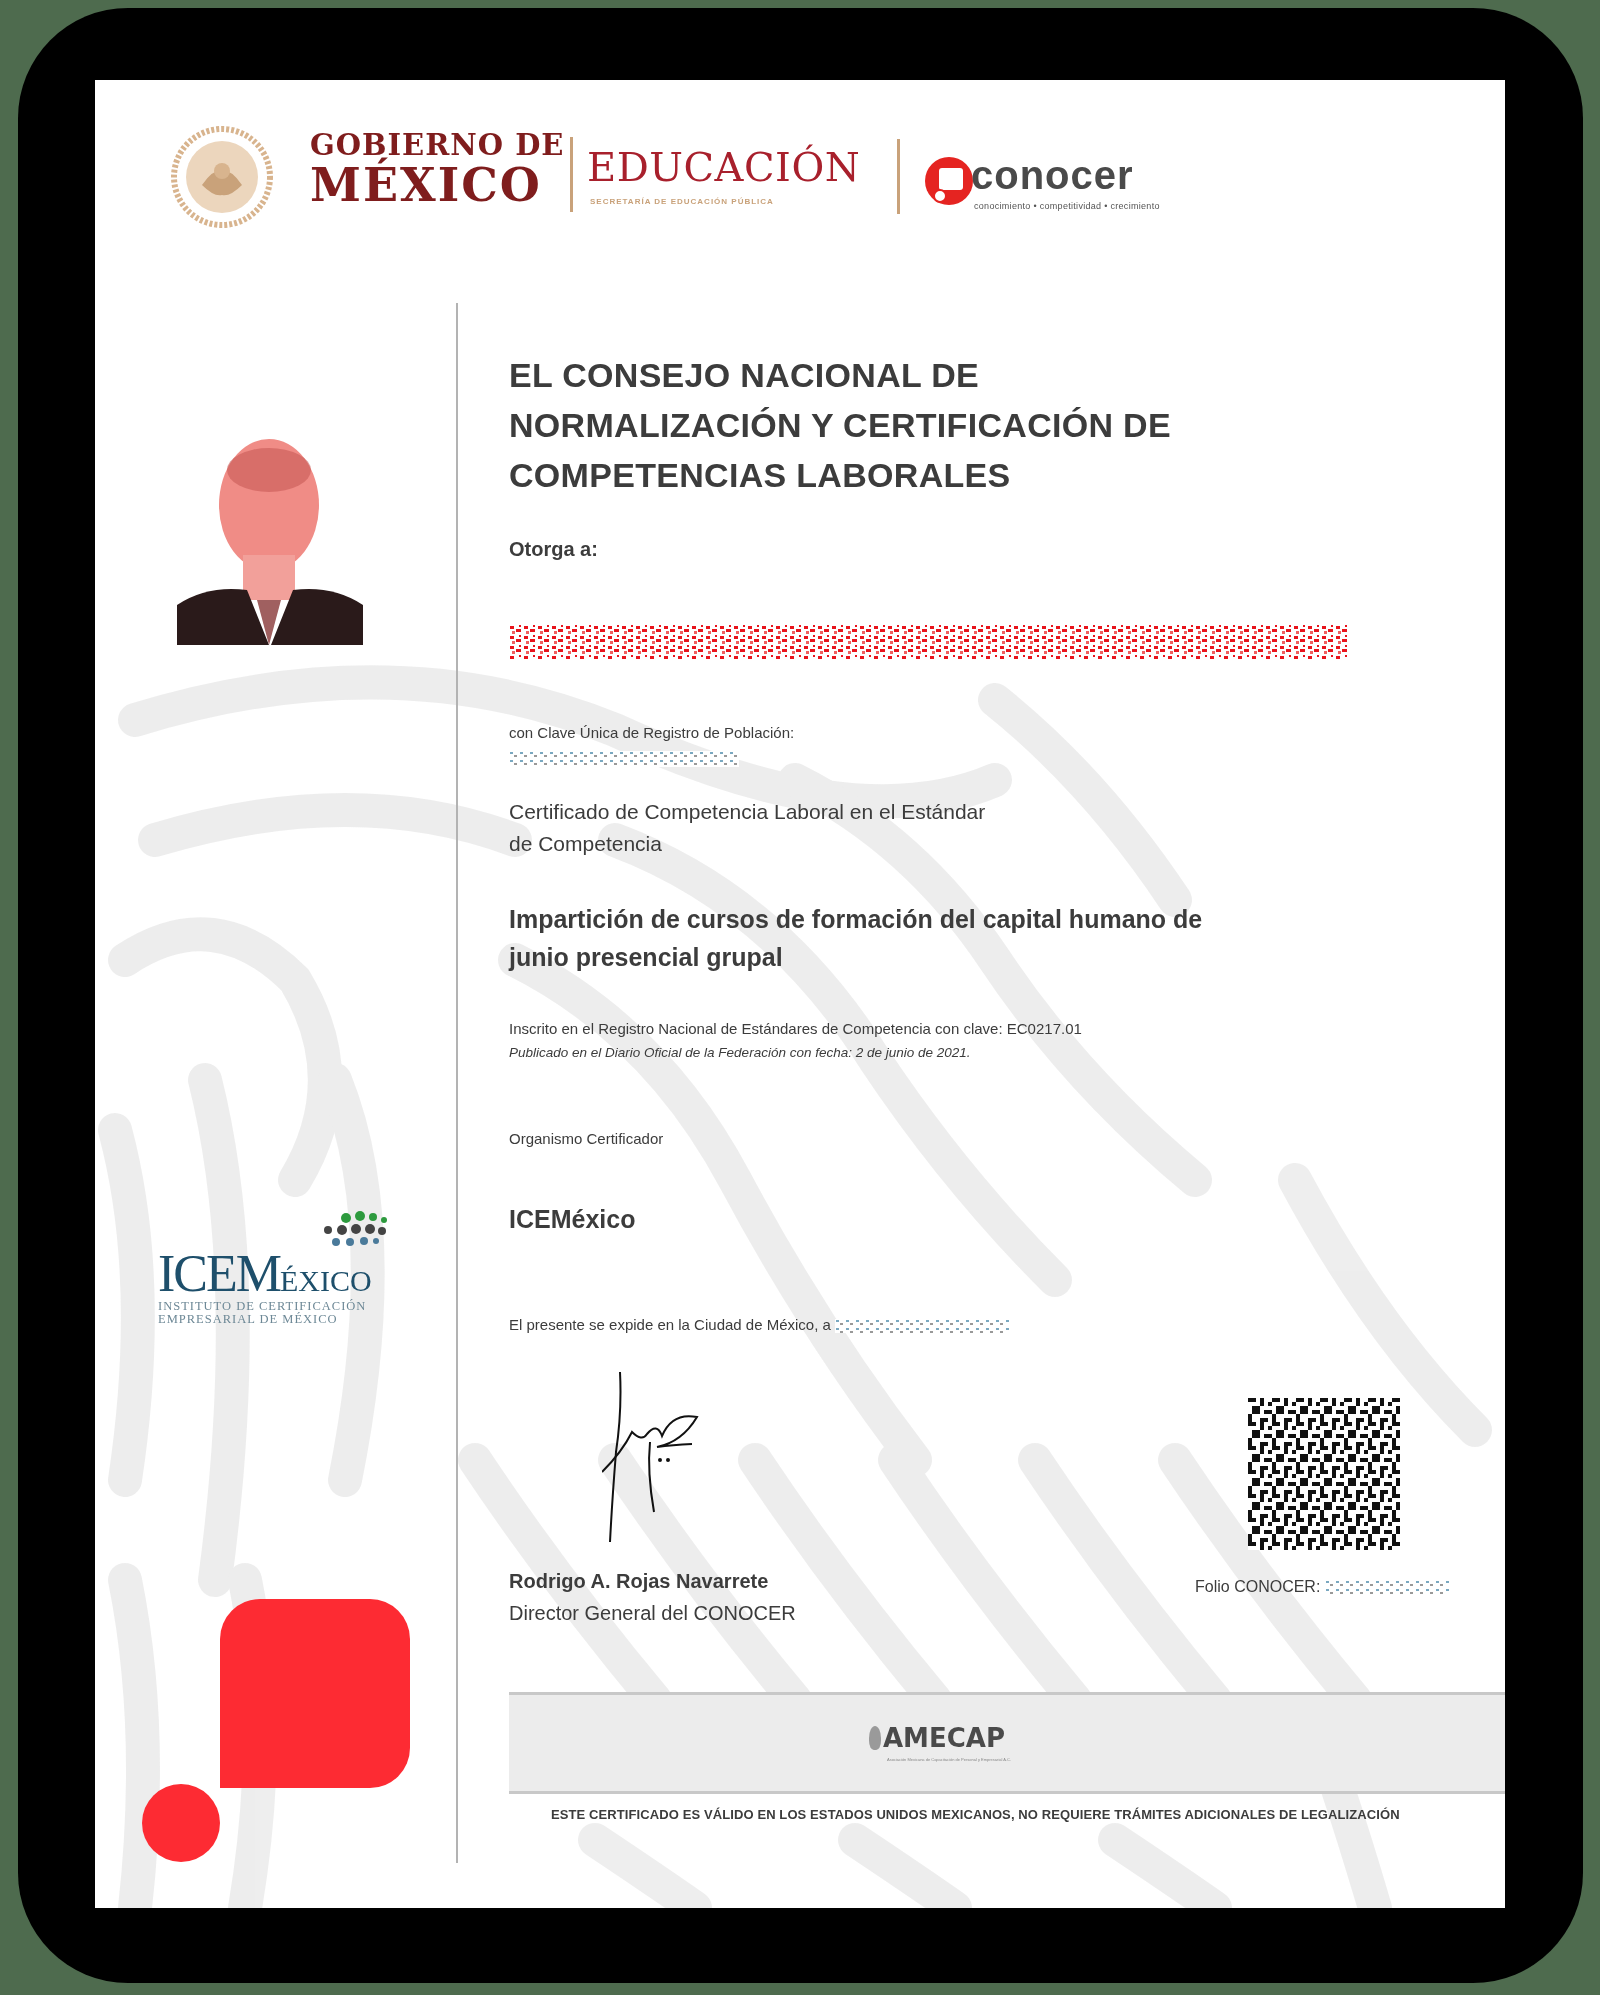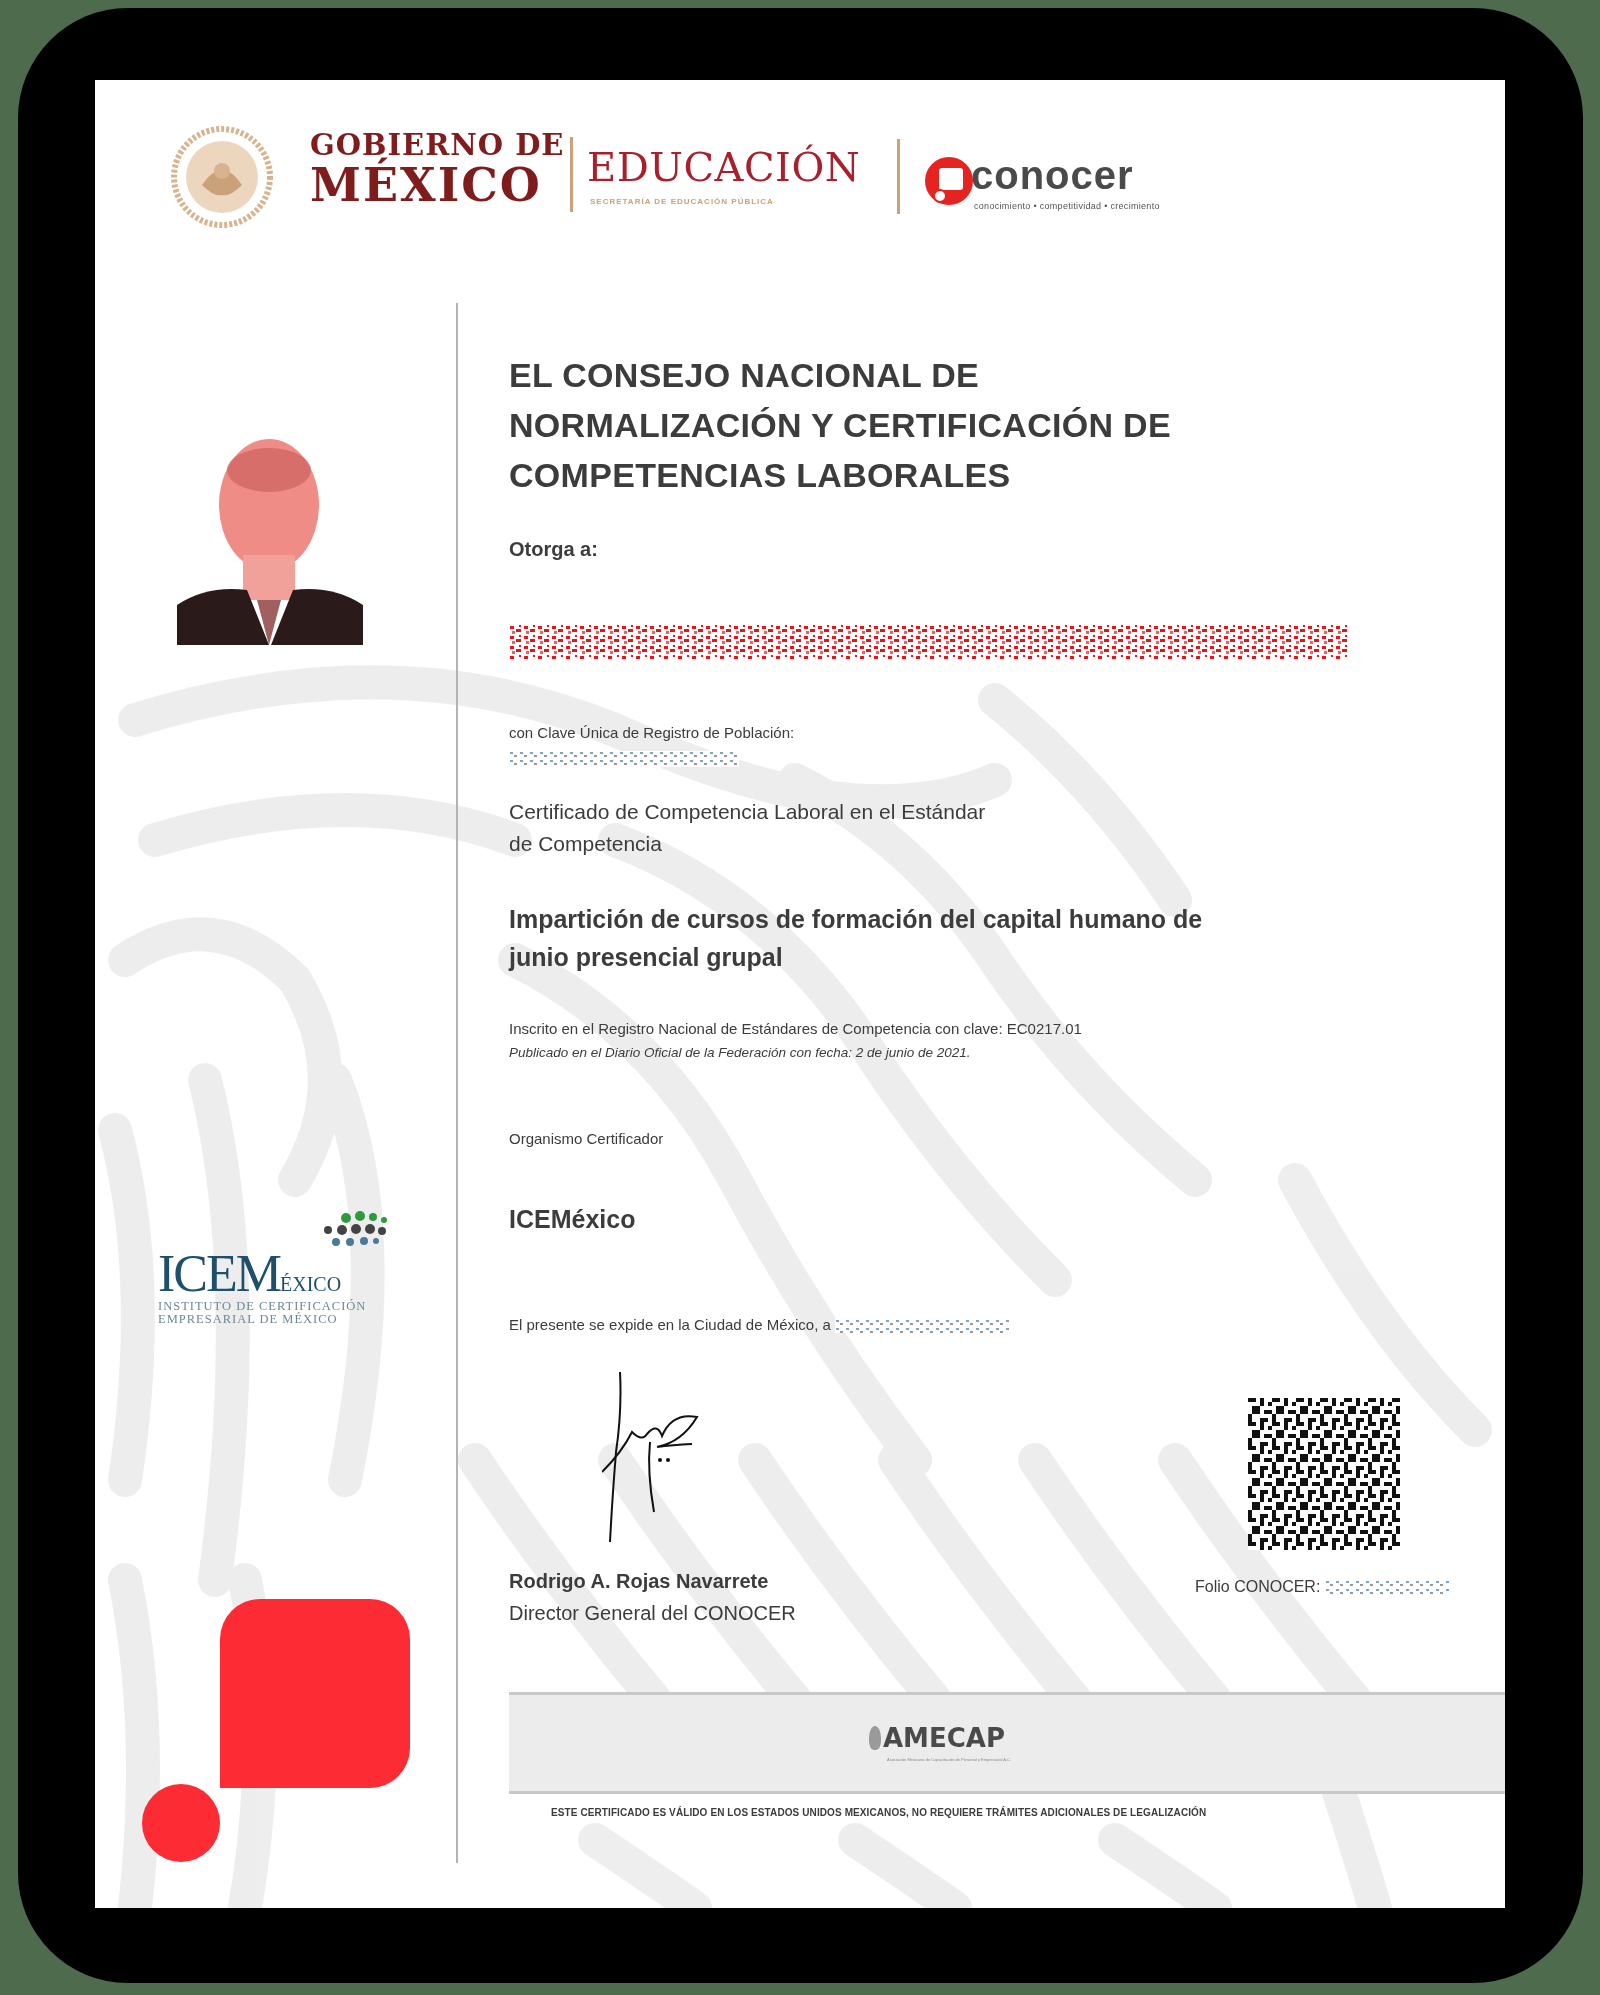--- a/index.html
+++ b/index.html
@@ -19,21 +19,21 @@
   .conocer { position:absolute; left:755px; top:32px; }
   .conocer-circle { position:absolute; left:0; top:0; width:48px; height:48px; border-radius:50%; background:#e52421; }
   .conocer-square { position:absolute; left:14px; top:11px; width:24px; height:22px; background:#fff; border-radius:3px; }
   .conocer-dot { position:absolute; left:8px; top:32px; width:10px; height:10px; border-radius:50%; background:#fff; border:2px solid #e52421; }
   .conocer-word { position:absolute; left:46px; top:-2px; font-size:40px; font-weight:bold; color:#4a4a4a; letter-spacing:1px; line-height:1; }
   .conocer-tag { position:absolute; left:49px; top:44px; font-size:9px; color:#555; white-space:nowrap; letter-spacing:0.3px; }
   .divider { position:absolute; left:361px; top:223px; width:2px; height:1560px; background:#b3b3b3; }
   .photo { position:absolute; left:82px; top:345px; width:186px; height:220px; }
   .icem { position:absolute; left:63px; top:1128px; width:240px; height:120px; }
   .icem-word { position:absolute; left:0; top:40px; font-family:"Liberation Serif", serif; font-size:52px; color:#1e4f6b; line-height:1; letter-spacing:-2px; }
-  .icem-word small { font-size:20px; letter-spacing:0; }
+  .icem-word small { font-size:30px; letter-spacing:0; }
   .icem-sub { position:absolute; left:0; top:92px; font-family:"Liberation Serif", serif; font-size:12.5px; color:#6d8896; line-height:1.05; letter-spacing:1px; white-space:nowrap; }
   .main { position:absolute; left:414px; }
   .h1 { top:270px; font-size:34px; font-weight:bold; color:#3c3c3c; line-height:50px; letter-spacing:0.3px; }
   .otorga { top:458px; font-size:20px; font-weight:bold; color:#3c3c3c; }
   .redact-name { position:absolute; left:414px; top:545px; width:840px; height:34px; }
   .small-label { font-size:15px; color:#3c3c3c; }
   .curp-label { top:644px; }
   .curp-red { position:absolute; left:414px; top:671px; width:230px; height:16px; }
   .cert-desc { top:716px; font-size:21px; color:#3c3c3c; line-height:32px; }
   .standard { top:820px; font-size:25px; font-weight:bold; color:#3c3c3c; line-height:38px; }
@@ -46,21 +46,21 @@
   .signature { position:absolute; left:507px; top:1292px; width:100px; height:170px; }
   .signer-name { top:1490px; font-size:20px; font-weight:bold; color:#3c3c3c; }
   .signer-role { top:1522px; font-size:20px; color:#3c3c3c; }
   .qr { position:absolute; left:1153px; top:1318px; width:152px; height:152px; }
   .folio { position:absolute; left:1100px; top:1498px; font-size:16px; color:#3c3c3c; white-space:nowrap; }
   .folio-red { display:inline-block; width:125px; height:16px; vertical-align:middle; }
   .amecap-band { position:absolute; left:414px; top:1612px; width:996px; height:96px; background:#ececec; border-top:3px solid #c8c8c8; border-bottom:3px solid #c8c8c8;padding-left:40px; }
   .amecap-logo { position:absolute; left:360px; top:28px; font-size:26px; font-weight:bold; color:#4a4a4a; letter-spacing:0; font-family:"DejaVu Sans", sans-serif; }
   .amecap-flame { display:inline-block; width:12px; height:24px; background:#9a9a9a; border-radius:50% 50% 40% 40%; vertical-align:-3px; margin-right:2px; }
   .amecap-sub { position:absolute; left:378px; top:62px; font-size:4px; color:#888; white-space:nowrap; }
-  .legal { position:absolute; left:456px; top:1727px; font-size:10px; font-weight:bold; color:#3c3c3c; letter-spacing:0.1px; white-space:nowrap; }
+  .legal { position:absolute; left:456px; top:1727px; font-size:13px; font-weight:bold; color:#3c3c3c; letter-spacing:0.1px; white-space:nowrap; }
   .red-square { position:absolute; left:125px; top:1519px; width:190px; height:189px; background:#fd2b33; border-radius:40px 40px 40px 0; }
   .red-circle { position:absolute; left:47px; top:1704px; width:78px; height:78px; background:#fd2b33; border-radius:50%; }
 </style>
 </head>
 <body>
 
 <div class="frame"></div>
 
 <div class="doc">
 

